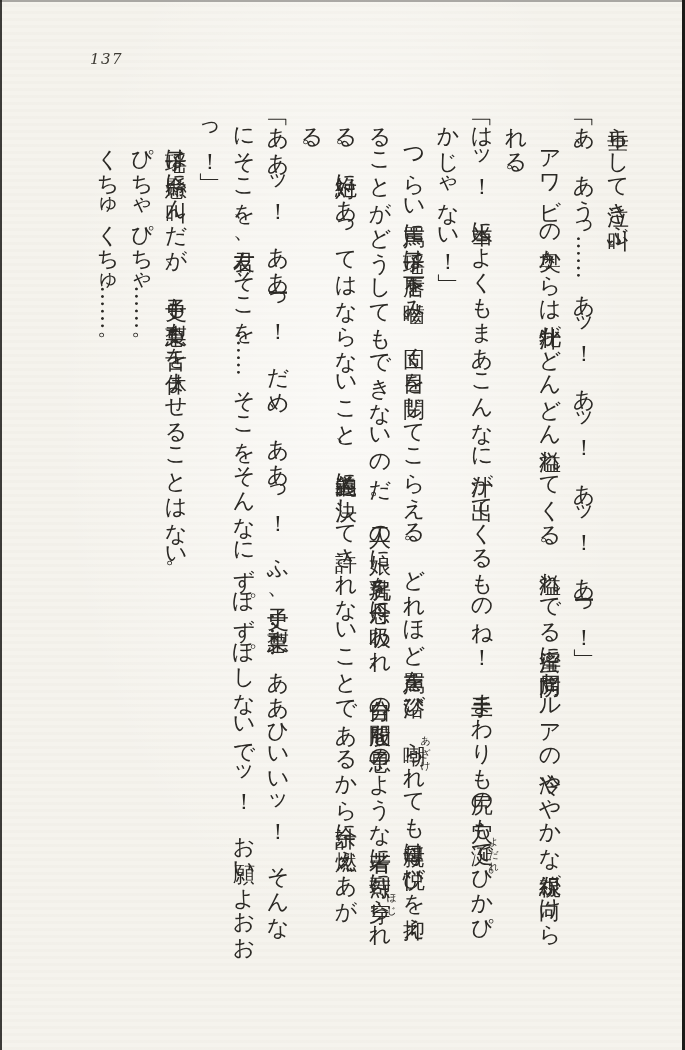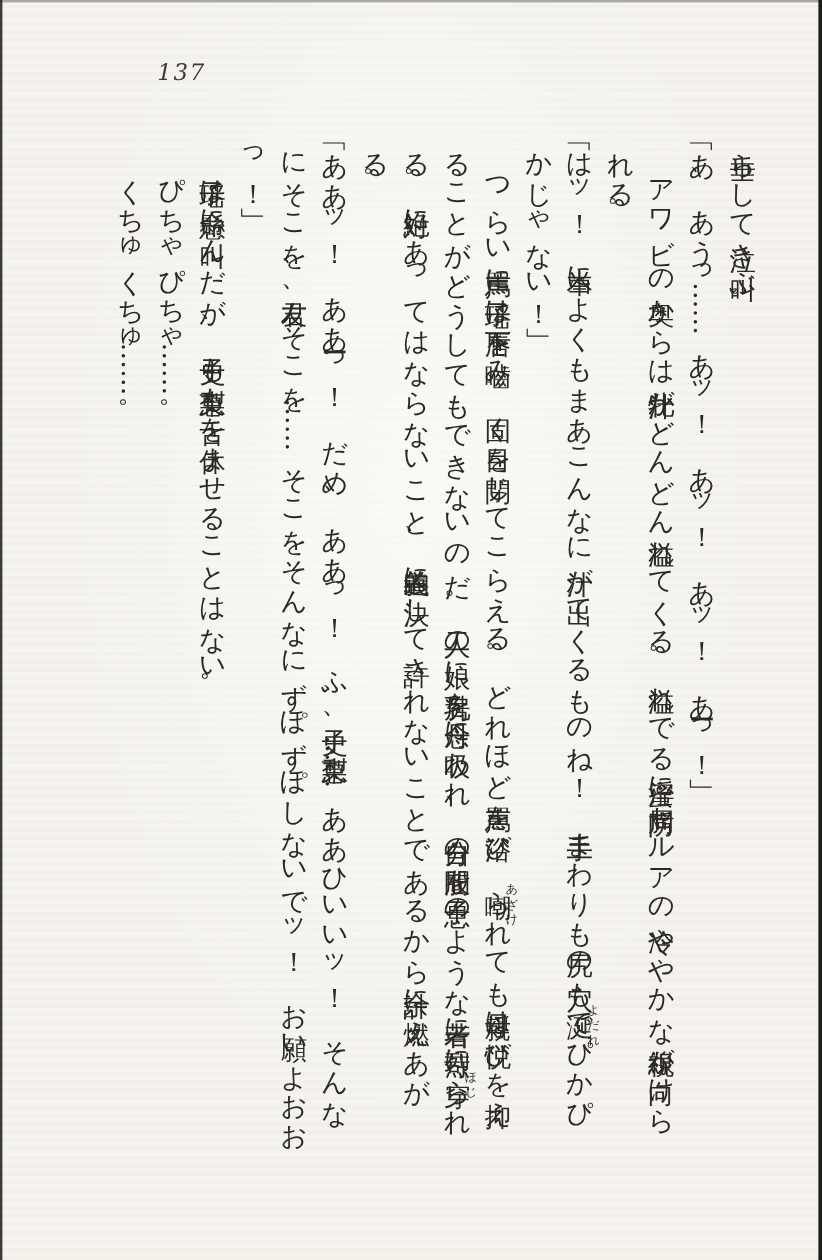--- a/index.html
+++ b/index.html
@@ -36,24 +36,23 @@
     top: 0; left: 0;
     width: 100%; height: 2px;
     background: var(--edge, #1c1b19);
     opacity: 0.35;
   }
   .page-number {
     position: absolute;
     top: 50px;
     left: 90px;
     font-style: italic;
-    font-size: 19px;
+    font-size: 15px;
     letter-spacing: 1.5px;
     color: #3d3a33;
-    margin-left: 41px;
   }
   .text-flow {
     position: absolute;
     top: 112px;
     right: 50px;
     height: 836px;
     writing-mode: vertical-rl;
     text-orientation: mixed;
     font-size: 22px;
     line-height: 34px;

